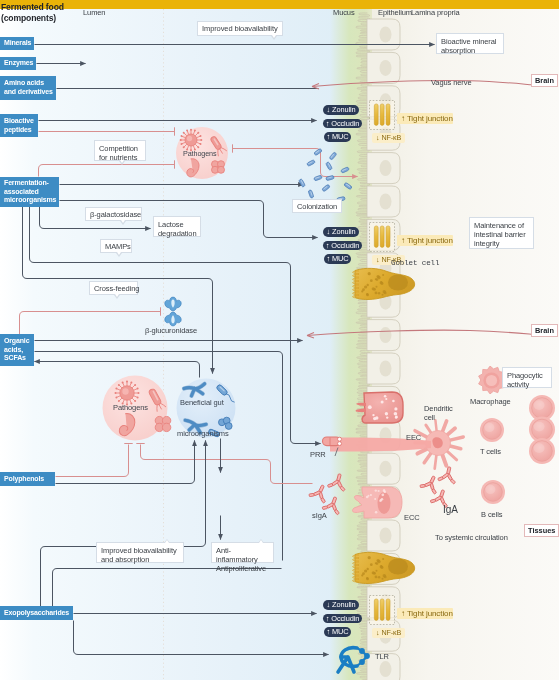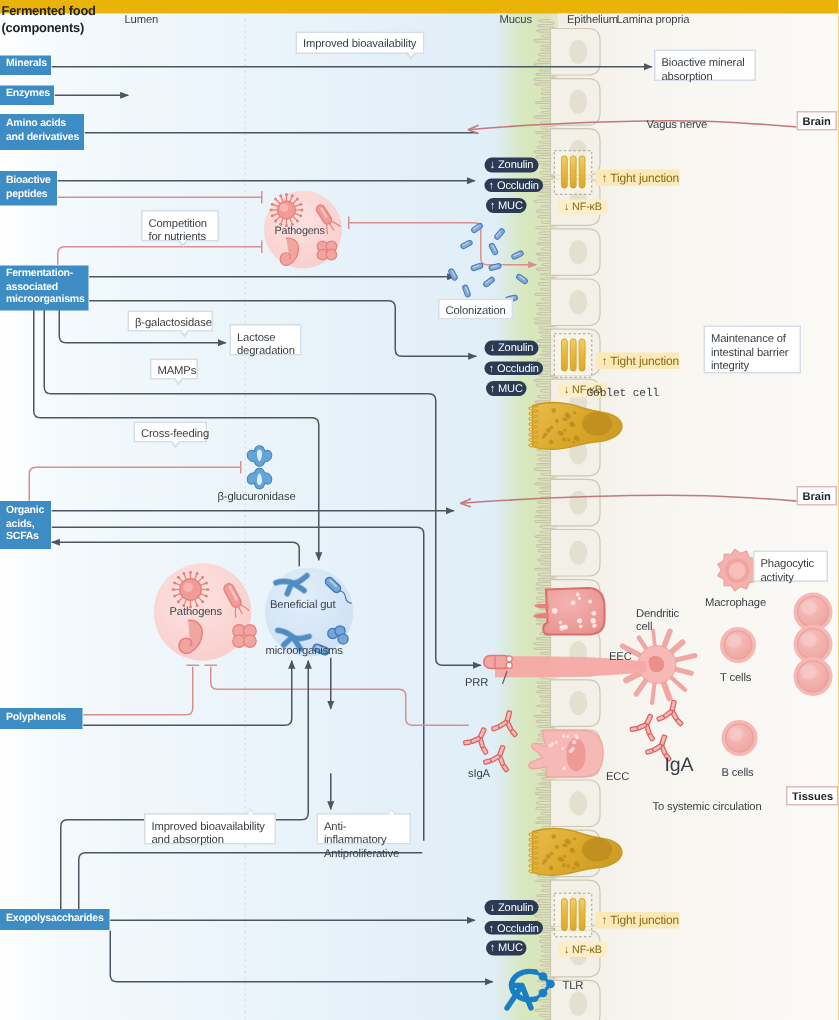--- a/index.html
+++ b/index.html
@@ -743,21 +743,21 @@
 <div class="note" style="left:292px;top:199px;width:50px;height:14px;font-size:7.5px;line-height:9.2px;text-align:left;padding:1.5px 4px;white-space:nowrap;"><span>Colonization</span></div>
 <div class="lab" style="left:391px;top:259px;font-size:7.5px;line-height:9.2px;color:#3a3f45;white-space:nowrap;text-align:left;font-weight:normal;font-family:Liberation Mono, monospace;">Goblet cell</div>
 <div class="lab" style="left:431px;top:78px;font-size:7.5px;line-height:9.2px;color:#3a3f45;white-space:nowrap;text-align:left;font-weight:normal;">Vagus nerve</div>
 <div class="lab" style="left:406px;top:388px;font-size:7.5px;line-height:9.2px;color:#3a3f45;white-space:nowrap;text-align:left;font-weight:normal;margin-top:45px;">EEC</div>
 <div class="lab" style="left:404px;top:513px;font-size:7.5px;line-height:9.2px;color:#3a3f45;white-space:nowrap;text-align:left;font-weight:normal;">ECC</div>
 <div class="lab" style="left:310px;top:450px;font-size:7.5px;line-height:9.2px;color:#3a3f45;white-space:nowrap;text-align:left;font-weight:normal;">PRR</div>
 <div class="lab" style="left:470px;top:397px;font-size:7.5px;line-height:9.2px;color:#3a3f45;white-space:nowrap;text-align:left;font-weight:normal;">Macrophage</div>
 <div class="lab" style="left:480px;top:447px;font-size:7.5px;line-height:9.2px;color:#3a3f45;white-space:nowrap;text-align:left;font-weight:normal;">T cells</div>
 <div class="lab" style="left:481px;top:510px;font-size:7.5px;line-height:9.2px;color:#3a3f45;white-space:nowrap;text-align:left;font-weight:normal;">B cells</div>
 <div class="lab" style="left:312px;top:511px;font-size:7.5px;line-height:9.2px;color:#3a3f45;white-space:nowrap;text-align:left;font-weight:normal;">sIgA</div>
-<div class="lab" style="left:443px;top:505px;font-size:13px;line-height:9.2px;color:#3a3f45;white-space:nowrap;text-align:left;font-weight:normal;">IgA</div>
+<div class="lab" style="left:443px;top:505px;font-size:10px;line-height:9.2px;color:#3a3f45;white-space:nowrap;text-align:left;font-weight:normal;">IgA</div>
 <div class="lab" style="left:375px;top:652px;font-size:7.5px;line-height:9.2px;color:#3a3f45;white-space:nowrap;text-align:left;font-weight:normal;">TLR</div>
 <div class="lab" style="left:435px;top:533px;font-size:7.5px;line-height:9.2px;color:#3a3f45;white-space:nowrap;text-align:left;font-weight:normal;">To systemic circulation</div>
 <div class="lab" style="left:113px;top:403px;font-size:7.5px;line-height:9.2px;color:#41464e;white-space:nowrap;text-align:left;font-weight:normal;">Pathogens</div>
 <div class="lab" style="left:183px;top:149px;font-size:7.2px;line-height:9.2px;color:#41464e;white-space:nowrap;text-align:left;font-weight:normal;">Pathogens</div>
 <div class="lab" style="left:180px;top:398px;font-size:7.5px;line-height:9.2px;color:#3b4450;white-space:nowrap;text-align:left;font-weight:normal;">Beneficial gut</div>
 <div class="lab" style="left:177px;top:419px;font-size:7.5px;line-height:9.2px;color:#3b4450;white-space:nowrap;text-align:left;font-weight:normal;margin-top:10px;">microorganisms</div>
 <div class="lab" style="left:424px;top:404px;font-size:7.5px;line-height:9.2px;white-space:nowrap;">
       <div>Dendritic</div>
       <div>cell</div>
     </div>

